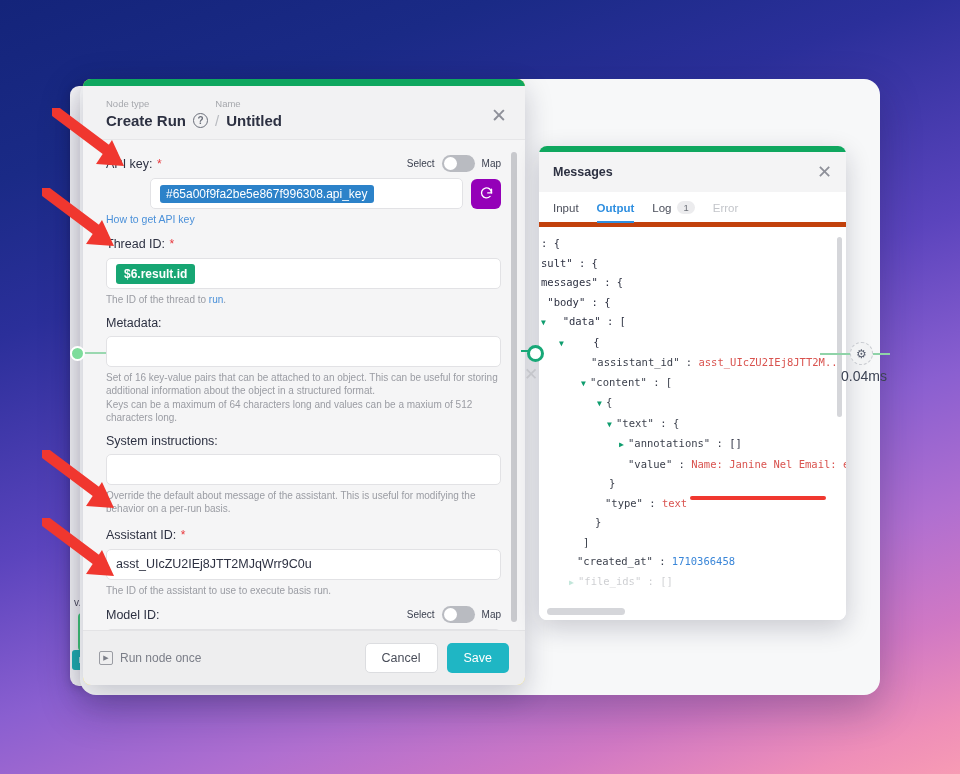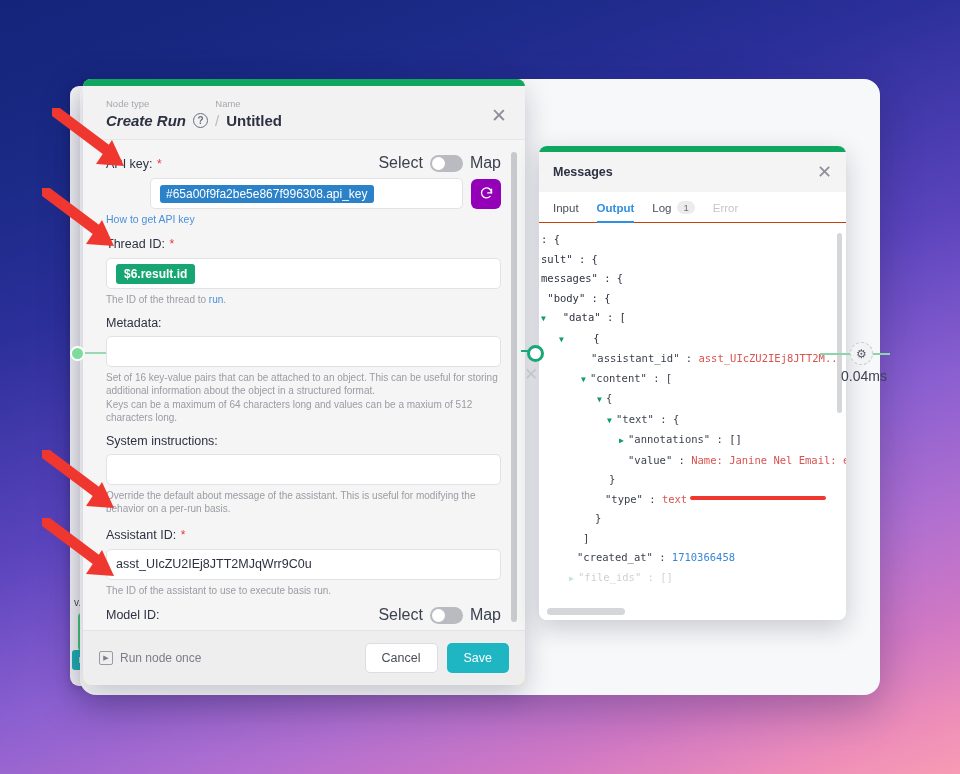--- a/index.html
+++ b/index.html
@@ -92,21 +92,21 @@
   .ndv-header {
     background: #f2f2f3;
     padding: 12px 16px 10px 23px;
     position: relative;
   }
   .hdr-meta { display: flex; gap: 66px; font-size: 9.5px; color: #a6a8ad; }
   .hdr-title-row {
     display: flex; align-items: center; gap: 7px;
     margin-top: 3px;
   }
-  .hdr-node-type { font-size: 15px; font-weight: 700; color: #2d3142; font-style: italic; }
+  .hdr-node-type { font-size: 15px; font-weight: 700; color: #2d3142; }
   .help-circle {
     width: 15px; height: 15px; border-radius: 50%;
     border: 1.4px solid #6b6f7a;
     display: flex; align-items: center; justify-content: center;
     font-size: 10px; color: #6b6f7a; font-weight: 700;
   }
   .hdr-sep { color: #b9bbc0; font-size: 15px; }
   .hdr-name { font-size: 15px; font-weight: 700; color: #2d3142; }
   .ndv-close {
     position: absolute; right: 16px; top: 21px;
@@ -130,21 +130,21 @@
   }
 
   .field { margin-bottom: 9px; }
   .field-label-row {
     display: flex; align-items: center; justify-content: space-between;
     margin-bottom: 6px;
   }
   .field-label { font-size: 12.5px; color: #2d3142; }
   .req { color: #e8383d; font-size: 12px; }
   .toggle-row { display: flex; align-items: center; gap: 7px; }
-  .toggle-txt { font-size: 16px; color: #3c4150; }
+  .toggle-txt { font-size: 10px; color: #3c4150; }
   .switch {
     width: 33px; height: 17px; border-radius: 9px;
     background: #b9bbc1; position: relative; cursor: pointer;
   }
   .switch .knob {
     position: absolute; left: 2px; top: 2px;
     width: 13px; height: 13px; border-radius: 50%;
     background: #fff;
   }
 
@@ -254,21 +254,21 @@
     padding: 13px 14px;
     display: flex; align-items: center; justify-content: space-between;
     position: relative;
   }
   .msg-title { font-size: 12.5px; font-weight: 700; color: #2d3142; }
   .msg-close { color: #8e9099; font-size: 18px; cursor: pointer; line-height: 14px; font-weight: 300; }
   .msg-tabs {
     display: flex; gap: 18px;
     padding: 9px 14px 0 14px;
     background: #fff;
-    border-bottom: 1px solid #c2410c;
+    border-bottom: 5px solid #c2410c;
   }
   .tab {
     font-size: 11.5px; color: #4a4e5a;
     padding-bottom: 8px; cursor: pointer;
     display: flex; align-items: center; gap: 6px;
     position: relative;
   }
   .tab.active { color: #2f8fe0; font-weight: 600; }
   .tab.active::after {
     content:''; position: absolute; left: 0; right: 0; bottom: -1px;

